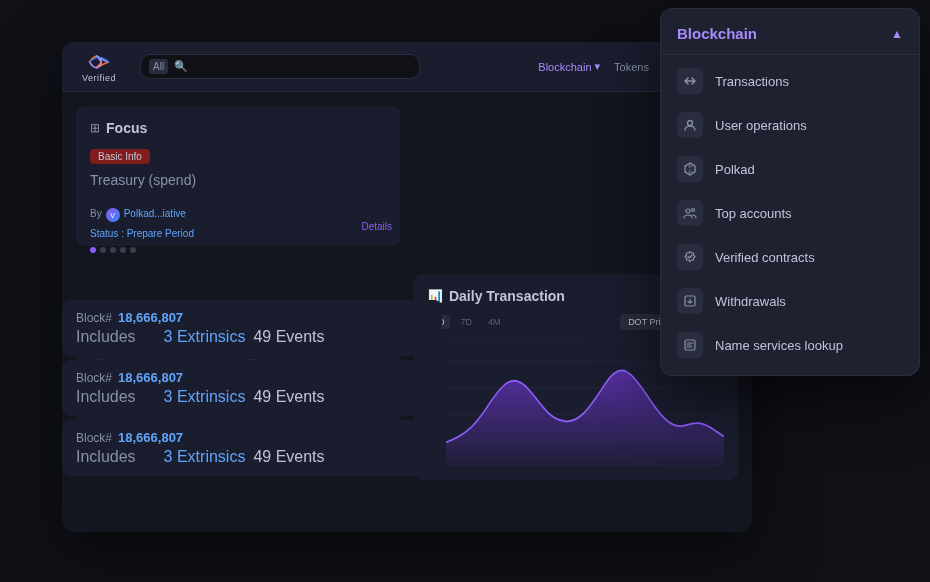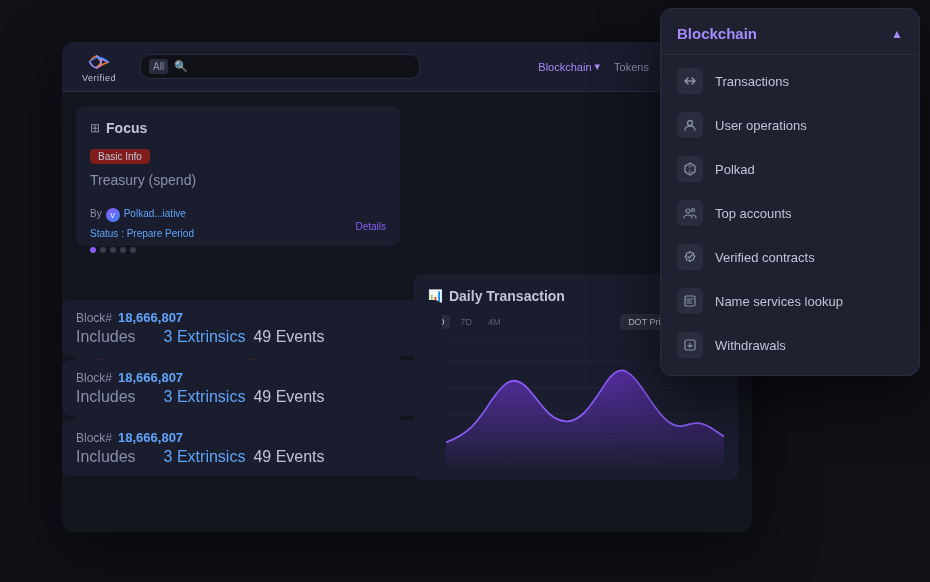--- a/index.html
+++ b/index.html
@@ -204,21 +204,21 @@
       height: 6px;
       border-radius: 50%;
       background: #3a3d4e;
     }
     .dot.active { background: #8b5cf6; }
 
     .details-link {
       color: #8b5cf6;
       font-size: 10px;
       position: absolute;
-      right: 14px;
+      right: 8px;
       bottom: 14px;
     }
 
     
     .chain-data-card {
       background: #1a1d2e;
       border-radius: 8px;
       padding: 14px;
       height: 140px;
     }
@@ -659,28 +659,28 @@
         <path d="M5,6.5 L6.5,8 L9,5" stroke="#8891a8" stroke-width="1.3" stroke-linecap="round" stroke-linejoin="round"></path>
       </svg>
     </div>
     <span class="dropdown-item-label">Verified contracts</span>
   </div>
 
   <div class="dropdown-item">
     <div class="dropdown-item-icon">
       <svg width="14" height="14" viewBox="0 0 14 14" fill="none">
         <rect x="2" y="2" width="10" height="10" rx="1.5" stroke="#8891a8" stroke-width="1.2"></rect>
-        <path d="M4,5 L10,5 M4,7 L8,7 M4,9 L9,9" stroke="#8891a8" stroke-width="1" stroke-linecap="round"></path>
-      </svg>
-    </div>
-    <span class="dropdown-item-label">Name services lookup</span>
+        <path d="M7,5 L7,9 M5,7.5 L7,9 L9,7.5" stroke="#8891a8" stroke-width="1.2" stroke-linecap="round" stroke-linejoin="round"></path>
+      </svg>
+    </div>
+    <span class="dropdown-item-label">Withdrawals</span>
   </div>
 
   <div class="dropdown-item">
     <div class="dropdown-item-icon">
       <svg width="14" height="14" viewBox="0 0 14 14" fill="none">
         <rect x="2" y="2" width="10" height="10" rx="1.5" stroke="#8891a8" stroke-width="1.2"></rect>
-        <path d="M7,5 L7,9 M5,7.5 L7,9 L9,7.5" stroke="#8891a8" stroke-width="1.2" stroke-linecap="round" stroke-linejoin="round"></path>
-      </svg>
-    </div>
-    <span class="dropdown-item-label">Withdrawals</span>
+        <path d="M4,5 L10,5 M4,7 L8,7 M4,9 L9,9" stroke="#8891a8" stroke-width="1" stroke-linecap="round"></path>
+      </svg>
+    </div>
+    <span class="dropdown-item-label">Name services lookup</span>
   </div>
 </div>
 
 </body></html>

